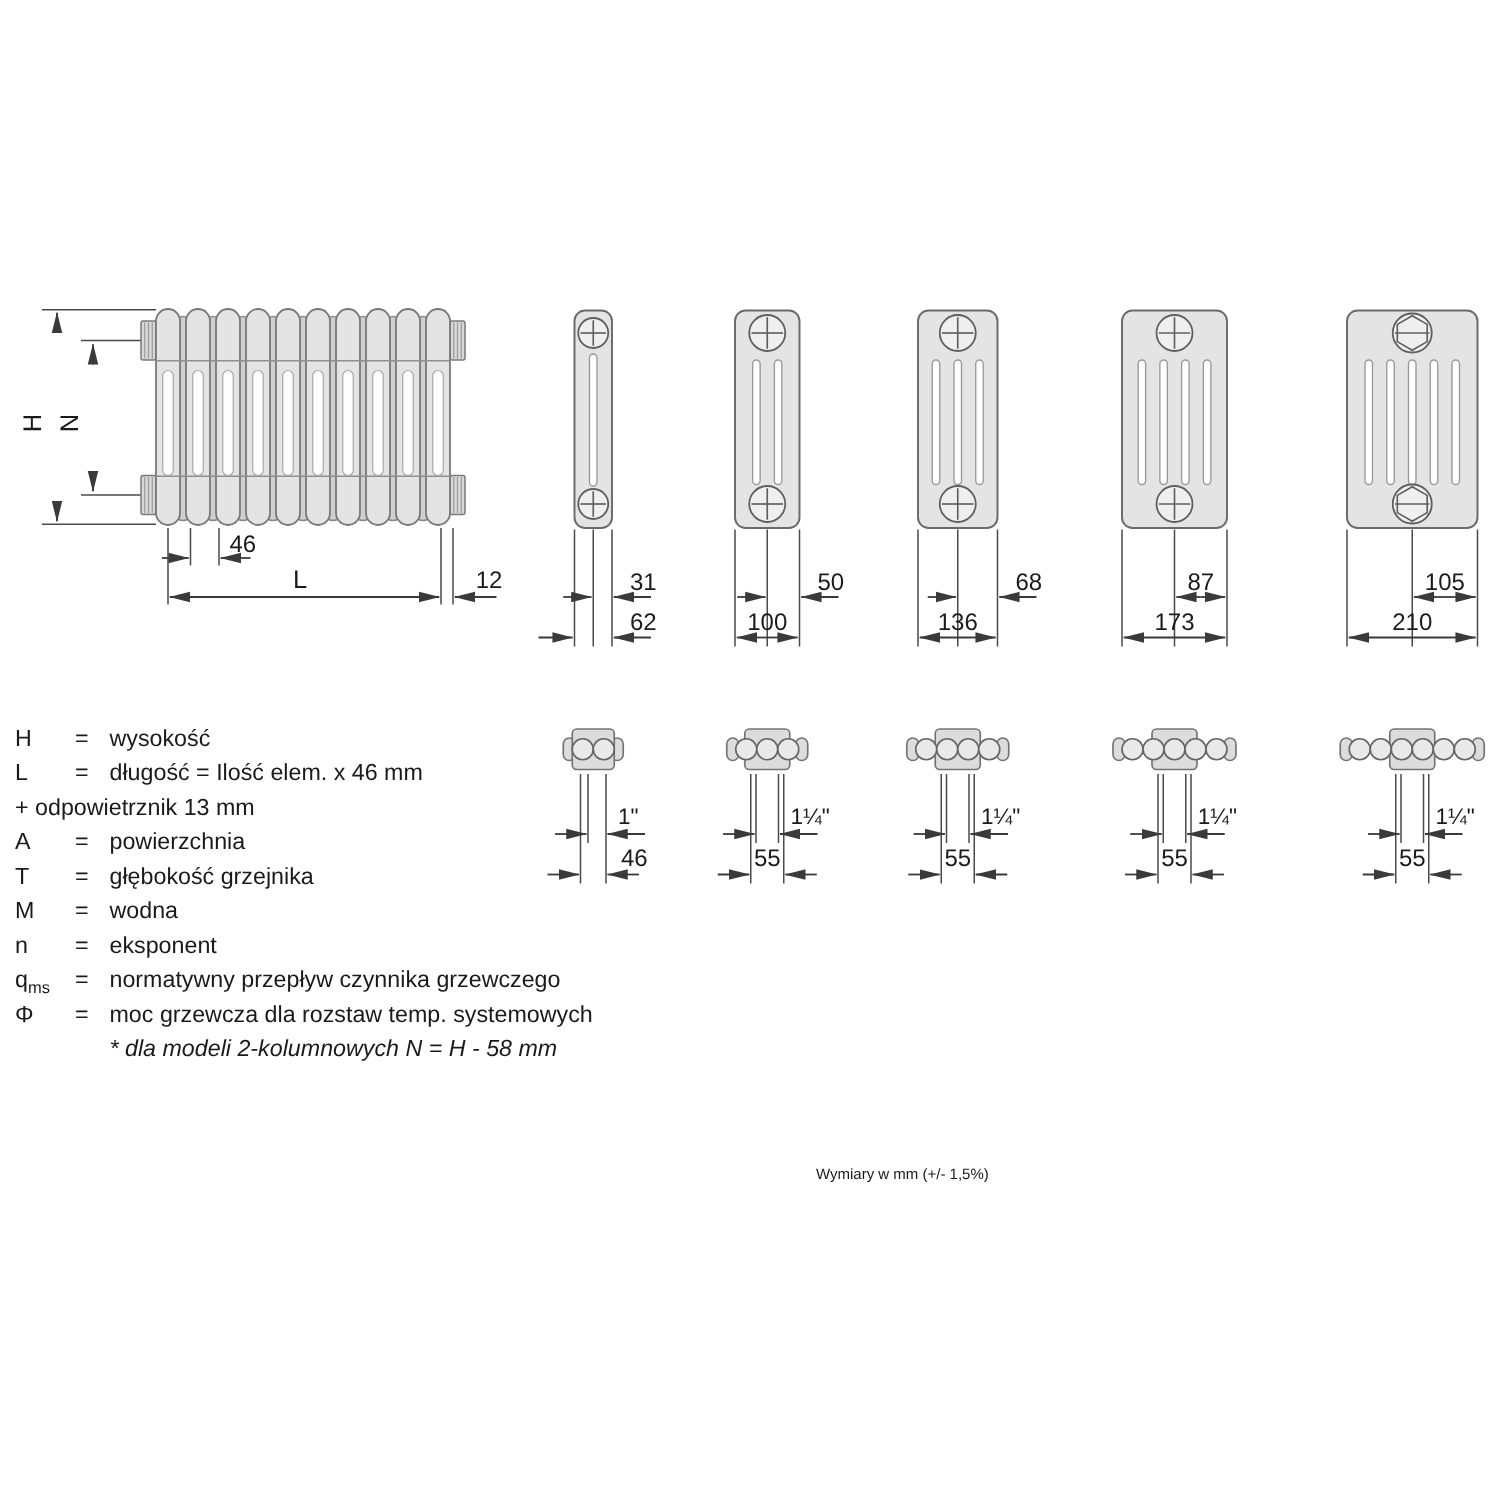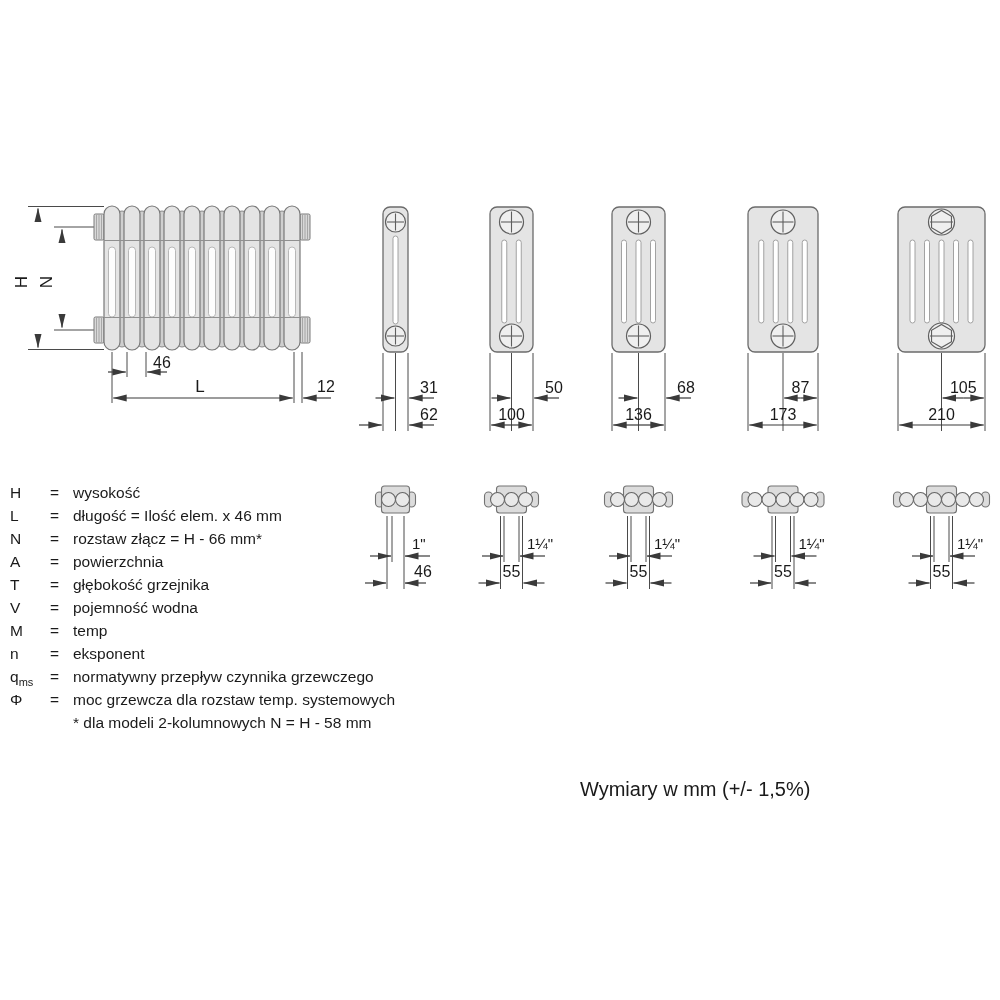--- a/index.html
+++ b/index.html
@@ -6,22 +6,22 @@
   #page{position:relative;width:1000px;height:1000px;background:#ffffff;overflow:hidden;
         font-family:"Liberation Sans",sans-serif;color:#1a1a1a;}
   #drawing{position:absolute;left:0;top:0;}
   #drawing text{font-family:"Liberation Sans",sans-serif;fill:#1a1a1a;}
   #legend{position:absolute;left:10px;top:433px;width:470px;white-space:nowrap;
           font-size:15.5px;line-height:23px;margin-top:48px;}
   .lrow{height:23px;}
   .lsym{display:inline-block;width:40px;}
   .leq{display:inline-block;width:23px;}
   sub{font-size:11px;}
-  .lindent{padding-left:63px;}
-  #units-note{position:absolute;left:580px;top:778px;font-size:20px;}
+  .lindent{padding-left:63px;font-style:italic;}
+  #units-note{position:absolute;left:544px;top:778px;font-size:10px;}
 </style>
 </head>
 <body>
 
 <div id="page">
   <svg id="drawing" width="1000" height="1000" viewBox="0 0 1000 1000">
       <defs>
         <marker id="arrhead" viewBox="0 0 14 9" refX="13.5" refY="4.5" markerWidth="14" markerHeight="9" markerUnits="userSpaceOnUse" orient="auto">
           <polygon points="0,1 14,4.5 0,8" fill="#3a3a3a"></polygon>
         </marker>
@@ -295,25 +295,24 @@
         <text x="957" y="549" font-size="15" text-anchor="start">1¼"</text>
         <line x1="908.5" y1="583" x2="929.5" y2="583" stroke="#3a3a3a" stroke-width="1.2" marker-end="url(#arrhead)"></line>
         <line x1="974.5" y1="583" x2="953.5" y2="583" stroke="#3a3a3a" stroke-width="1.2" marker-end="url(#arrhead)"></line>
         <text x="941.5" y="577" font-size="16" text-anchor="middle">55</text>
       </g>
     </svg>
 
   <div id="legend">
     <div class="lrow"><span class="lsym"><span>H</span><sub></sub></span><span class="leq">=</span><span class="ltxt">wysokość</span></div>
     <div class="lrow"><span class="lsym"><span>L</span><sub></sub></span><span class="leq">=</span><span class="ltxt">długość = Ilość elem. x 46 mm</span></div>
-    <div class="lrow"><span class="lsym"><span>N</span><sub></sub></span><span class="leq">=</span><span class="ltxt">rozstaw złącz = H - 66 mm*</span></div>
+    <div class="lrow"><span class="ltxt">+ odpowietrznik 13 mm</span></div>
     <div class="lrow"><span class="lsym"><span>A</span><sub></sub></span><span class="leq">=</span><span class="ltxt">powierzchnia</span></div>
     <div class="lrow"><span class="lsym"><span>T</span><sub></sub></span><span class="leq">=</span><span class="ltxt">głębokość grzejnika</span></div>
-    <div class="lrow"><span class="lsym"><span>V</span><sub></sub></span><span class="leq">=</span><span class="ltxt">pojemność wodna</span></div>
-    <div class="lrow"><span class="lsym"><span>M</span><sub></sub></span><span class="leq">=</span><span class="ltxt">temp</span></div>
+    <div class="lrow"><span class="lsym"><span>M</span><sub></sub></span><span class="leq">=</span><span class="ltxt">wodna</span></div>
     <div class="lrow"><span class="lsym"><span>n</span><sub></sub></span><span class="leq">=</span><span class="ltxt">eksponent</span></div>
     <div class="lrow"><span class="lsym"><span>q</span><sub>ms</sub></span><span class="leq">=</span><span class="ltxt">normatywny przepływ czynnika grzewczego</span></div>
     <div class="lrow"><span class="lsym"><span>Φ</span><sub></sub></span><span class="leq">=</span><span class="ltxt">moc grzewcza dla rozstaw temp. systemowych</span></div>
     <div class="lrow lindent"><span class="ltxt">* dla modeli 2-kolumnowych N = H - 58 mm</span></div>
   </div>
 
   <div id="units-note">Wymiary w mm (+/- 1,5%)</div>
 </div>
 
 </body></html>

